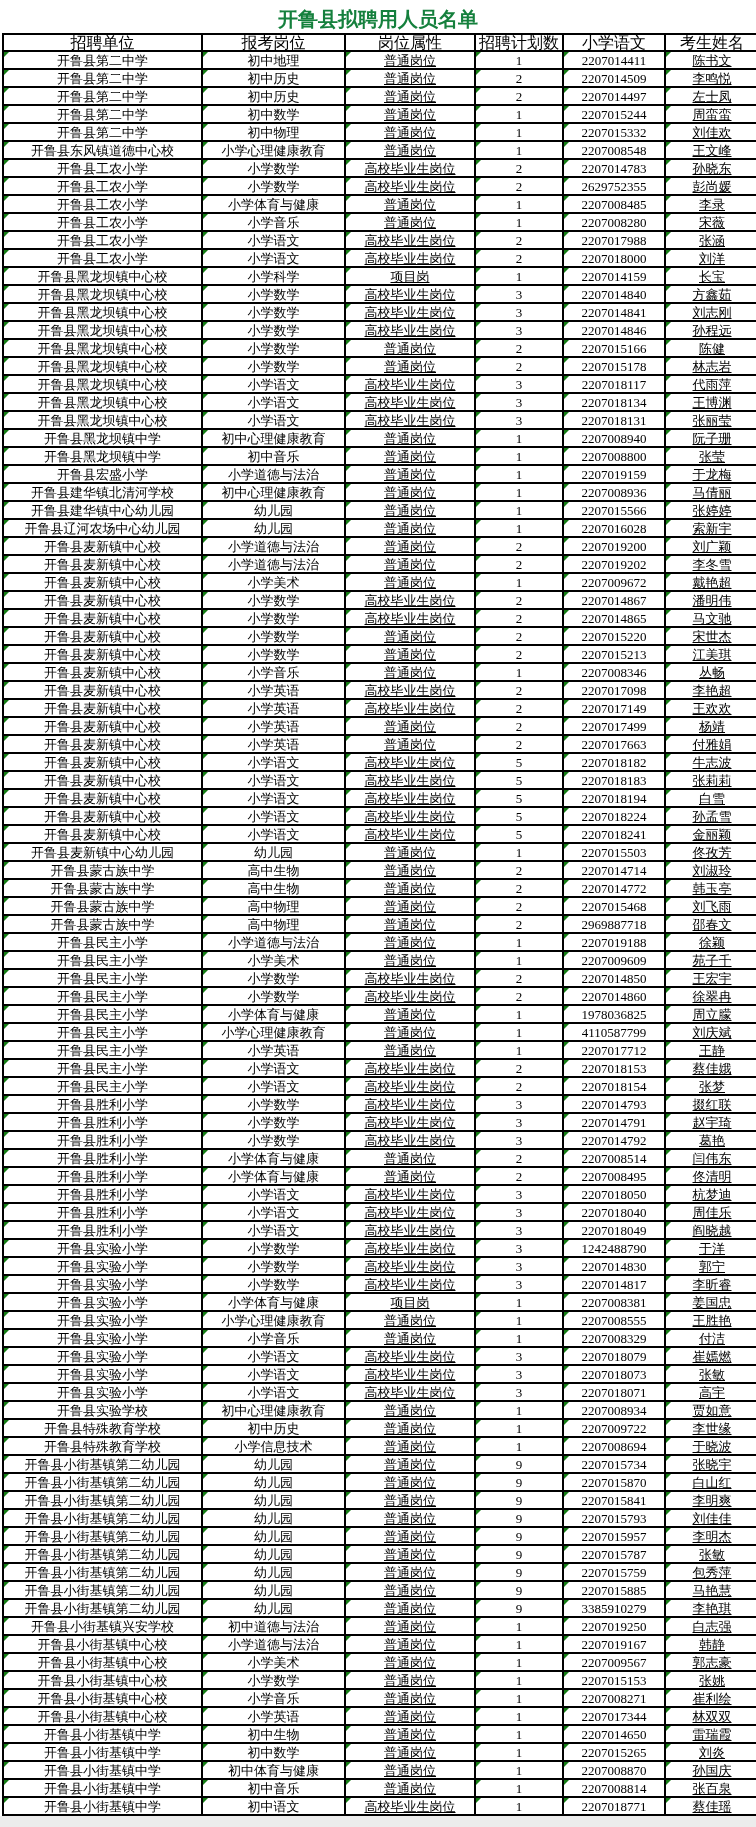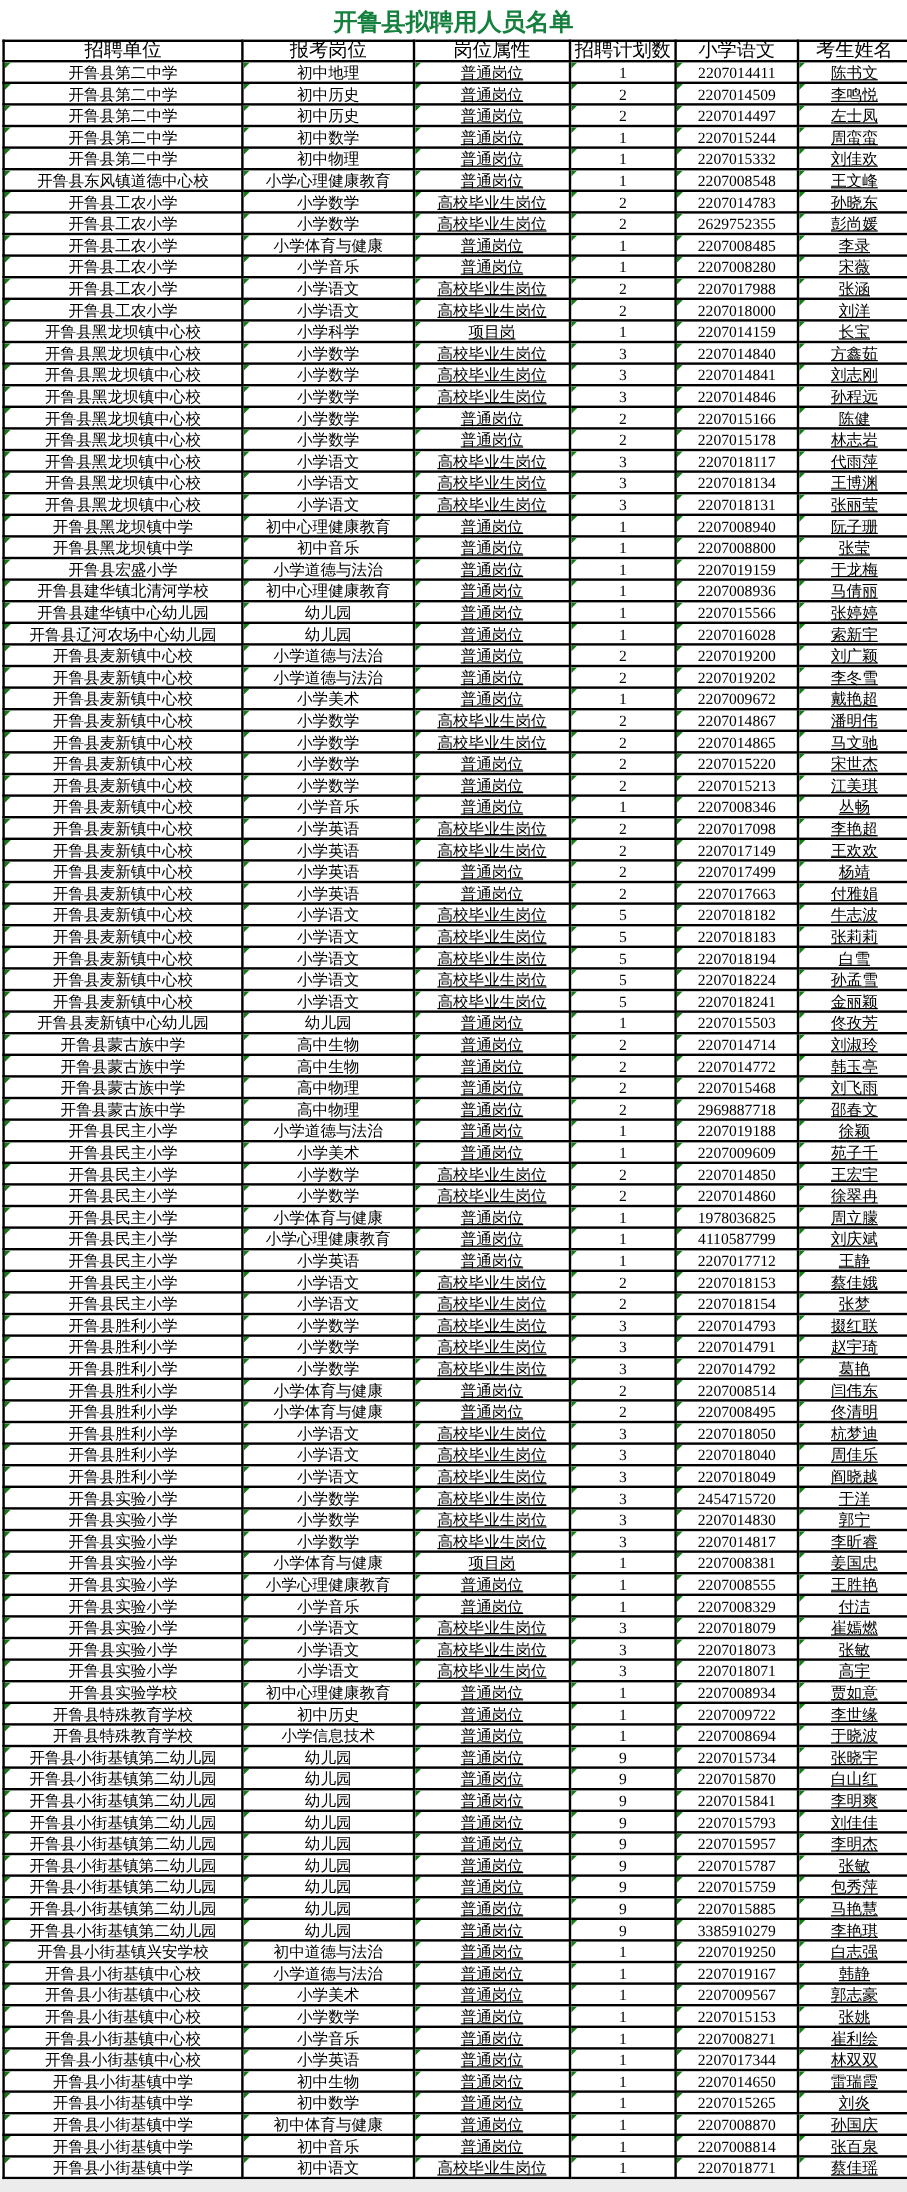--- a/index.html
+++ b/index.html
@@ -580,21 +580,21 @@
           <td class="u"><span class="tri"></span><span class="txt">高校毕业生岗位</span></td>
           <td><span class="tri"></span><span class="txt">3</span></td>
           <td><span class="tri"></span><span class="txt">2207018049</span></td>
           <td class="u"><span class="tri"></span><span class="txt">阎晓越</span></td>
         </tr>
         <tr>
           <td><span class="tri"></span><span class="txt">开鲁县实验小学</span></td>
           <td><span class="tri"></span><span class="txt">小学数学</span></td>
           <td class="u"><span class="tri"></span><span class="txt">高校毕业生岗位</span></td>
           <td><span class="tri"></span><span class="txt">3</span></td>
-          <td><span class="tri"></span><span class="txt">2454715720</span></td>
+          <td><span class="tri"></span><span class="txt">1242488790</span></td>
           <td class="u"><span class="tri"></span><span class="txt">于洋</span></td>
         </tr>
         <tr>
           <td><span class="tri"></span><span class="txt">开鲁县实验小学</span></td>
           <td><span class="tri"></span><span class="txt">小学数学</span></td>
           <td class="u"><span class="tri"></span><span class="txt">高校毕业生岗位</span></td>
           <td><span class="tri"></span><span class="txt">3</span></td>
           <td><span class="tri"></span><span class="txt">2207014830</span></td>
           <td class="u"><span class="tri"></span><span class="txt">郭宁</span></td>
         </tr>

